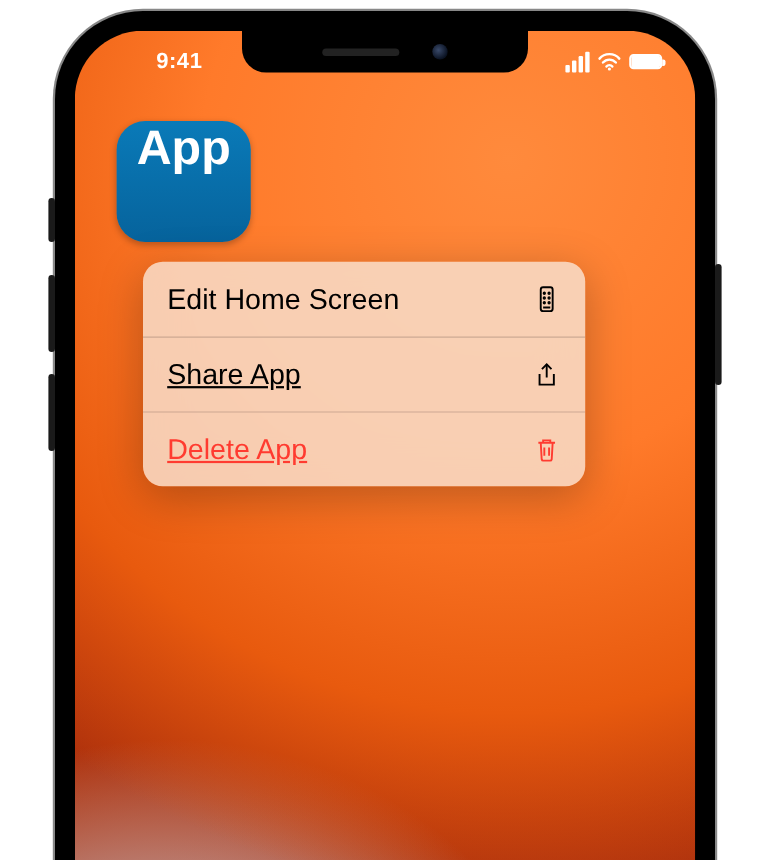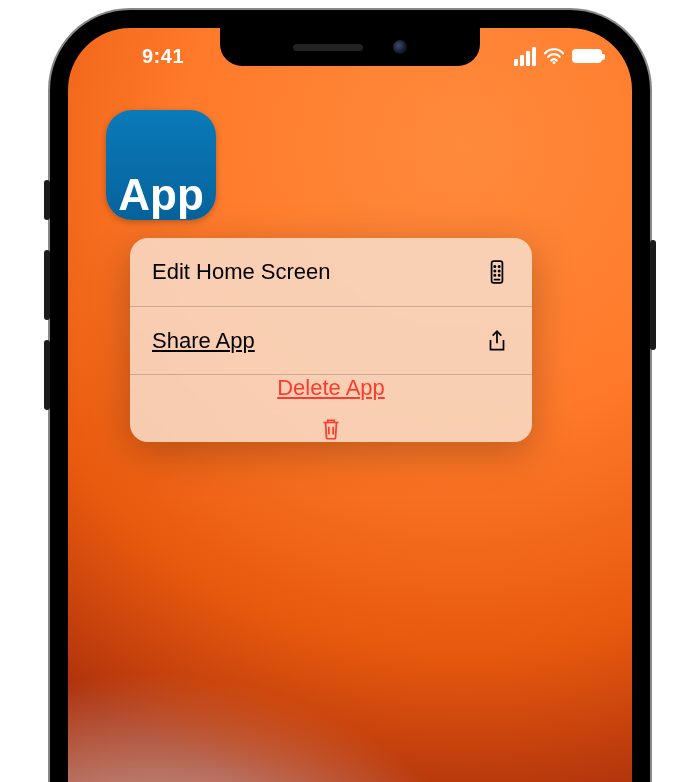--- a/index.html
+++ b/index.html
@@ -103,26 +103,26 @@
     content:""; position:absolute;
     right:-5px; top:3px; width:3px; height:6px;
     background:#fff; border-radius:0 2px 2px 0;
   }
   .battery-fill { width: 100%; height: 100%; background: #fff; border-radius:1px; }
 
   .app-icon {
     position: absolute;
     top: 82px;
     left: 38px;
-    width: 110px;
+    width: 122px;
     height: 110px;
     border-radius: 26px;
     background: linear-gradient(180deg, #0a7ab8 0%, #06639c 100%);
     display: flex;
-    align-items: flex-end;
+    align-items: flex-start;
     justify-content: center;
     color: #fff;
     font-weight: 700;
     font-size: 44px;
     box-shadow: 0 2px 6px rgba(0,0,0,0.25);
   }
 
   .context-menu {
     position: absolute;
     top: 210px;
@@ -133,26 +133,26 @@
     background: rgba(248, 223, 205, 0.84);
     backdrop-filter: blur(20px);
     box-shadow: 0 10px 40px rgba(0,0,0,0.25);
   }
   .menu-item {
     display: flex;
     align-items: center;
     justify-content: space-between;
     height: 68px;
     padding: 0 22px;
-    font-size: 22px;
+    font-size: 26px;
     color: #000;
     cursor: pointer;
   }
   .menu-item + .menu-item { border-top: 1px solid rgba(120,100,90,0.35); text-decoration: underline; }
-  .menu-item.destructive { color: #ff3b30; flex-direction: column; }
+  .menu-item.destructive { color: #ff3b30; }
   .menu-item.destructive svg { stroke: #ff3b30; }
   .menu-icon { width: 26px; height: 26px; display:flex; align-items:center; justify-content:center; }
   .menu-icon svg { width: 100%; height: 100%; stroke: #000; fill: none; stroke-width: 1.6; }
 </style>
 </head>
 <body>
 
 <div class="device">
   <div class="side-btn btn-power"></div>
   <div class="side-btn btn-mute"></div>

